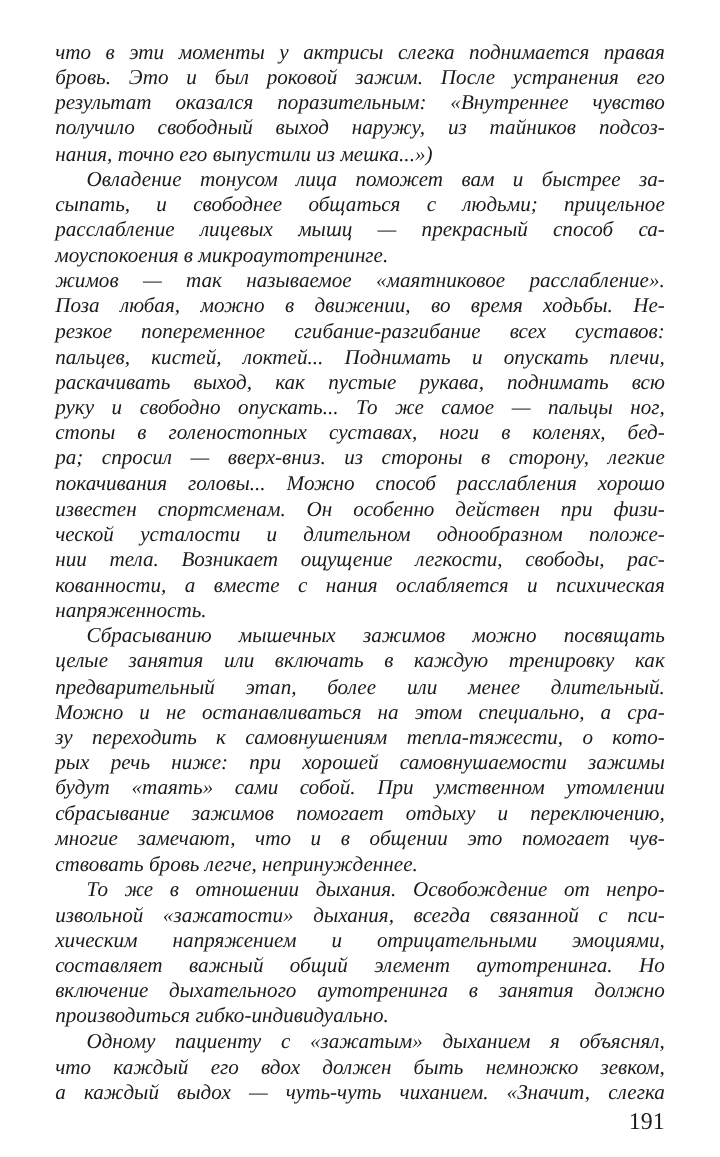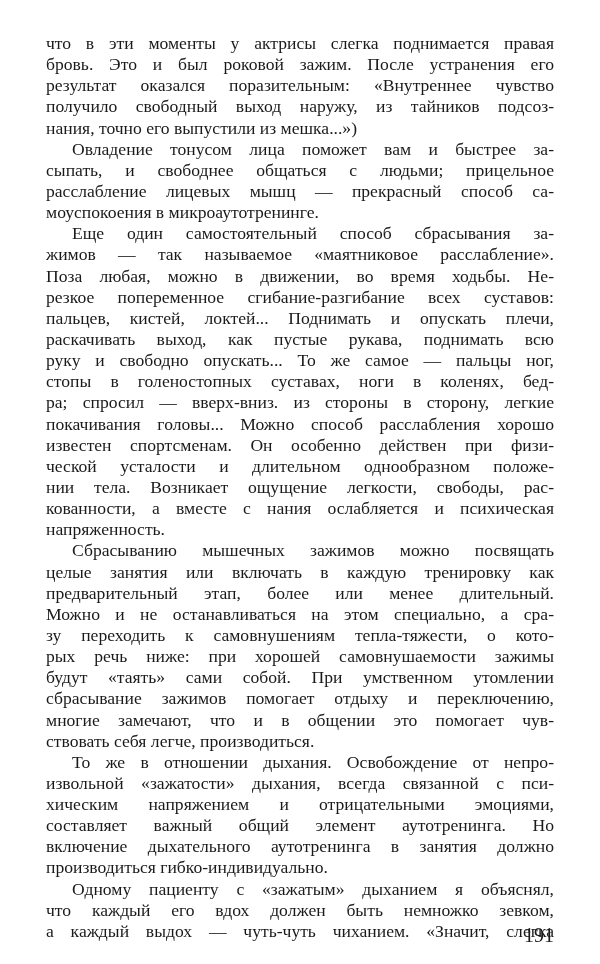--- a/index.html
+++ b/index.html
@@ -18,20 +18,21 @@
       left: 46px;
       top: 33px;
       width: 508px;
       font-family: "Liberation Serif", "DejaVu Serif", serif;
       font-size: 17.6px;
       line-height: 21.15px;
       color: #1a1a1a;
     }
     .para {
       margin: 0;
+      font-style: italic;
     }
     .line {
       display: block;
       white-space: nowrap;
       text-align: justify;
       text-align-last: justify;
       height: 21.15px;
       overflow: visible;
     }
     .line.last {
@@ -60,21 +61,20 @@
     <span class="line">получило свободный выход наружу, из тайников подсоз-</span>
     <span class="line last">нания, точно его выпустили из мешка...»)</span>
   </div>
   <div class="para">
     <span class="line indent">Овладение тонусом лица поможет вам и быстрее за-</span>
     <span class="line">сыпать, и свободнее общаться  с  людьми; прицельное</span>
     <span class="line">расслабление лицевых мышц — прекрасный способ са-</span>
     <span class="line last">моуспокоения в микроаутотренинге.</span>
   </div>
   <div class="para">
-    <span class="line indent">Еще один самостоятельный способ сбрасывания за-</span>
     <span class="line">жимов — так называемое «маятниковое расслабление».</span>
     <span class="line">Поза любая, можно в движении, во время ходьбы. Не-</span>
     <span class="line">резкое попеременное сгибание-разгибание всех суставов:</span>
     <span class="line">пальцев, кистей, локтей... Поднимать и опускать плечи,</span>
     <span class="line">раскачивать выход, как пустые рукава, поднимать  всю</span>
     <span class="line">руку и свободно опускать... То же самое — пальцы ног,</span>
     <span class="line">стопы в голеностопных суставах,  ноги в коленях, бед-</span>
     <span class="line">ра; спросил — вверх-вниз. из стороны в сторону, легкие</span>
     <span class="line">покачивания головы... Можно способ расслабления хорошо</span>
     <span class="line">известен спортсменам. Он особенно действен при физи-</span>
@@ -86,21 +86,21 @@
   <div class="para">
     <span class="line indent">Сбрасыванию мышечных зажимов можно посвящать</span>
     <span class="line">целые занятия или включать в каждую тренировку  как</span>
     <span class="line">предварительный этап, более  или  менее длительный.</span>
     <span class="line">Можно и не останавливаться на этом специально, а сра-</span>
     <span class="line">зу переходить к самовнушениям тепла-тяжести, о кото-</span>
     <span class="line">рых речь ниже: при хорошей самовнушаемости зажимы</span>
     <span class="line">будут «таять» сами собой.  При умственном утомлении</span>
     <span class="line">сбрасывание зажимов помогает отдыху и переключению,</span>
     <span class="line">многие замечают, что и в общении это помогает чув-</span>
-    <span class="line last">ствовать  себя  легче,  производиться.</span>
+    <span class="line last">ствовать  бровь  легче,  непринужденнее.</span>
   </div>
   <div class="para">
     <span class="line indent">То же в отношении дыхания. Освобождение от непро-</span>
     <span class="line">извольной «зажатости» дыхания, всегда связанной с пси-</span>
     <span class="line">хическим напряжением  и  отрицательными эмоциями,</span>
     <span class="line">составляет важный общий  элемент  аутотренинга. Но</span>
     <span class="line">включение дыхательного аутотренинга в занятия должно</span>
     <span class="line last">производиться гибко-индивидуально.</span>
   </div>
   <div class="para">

